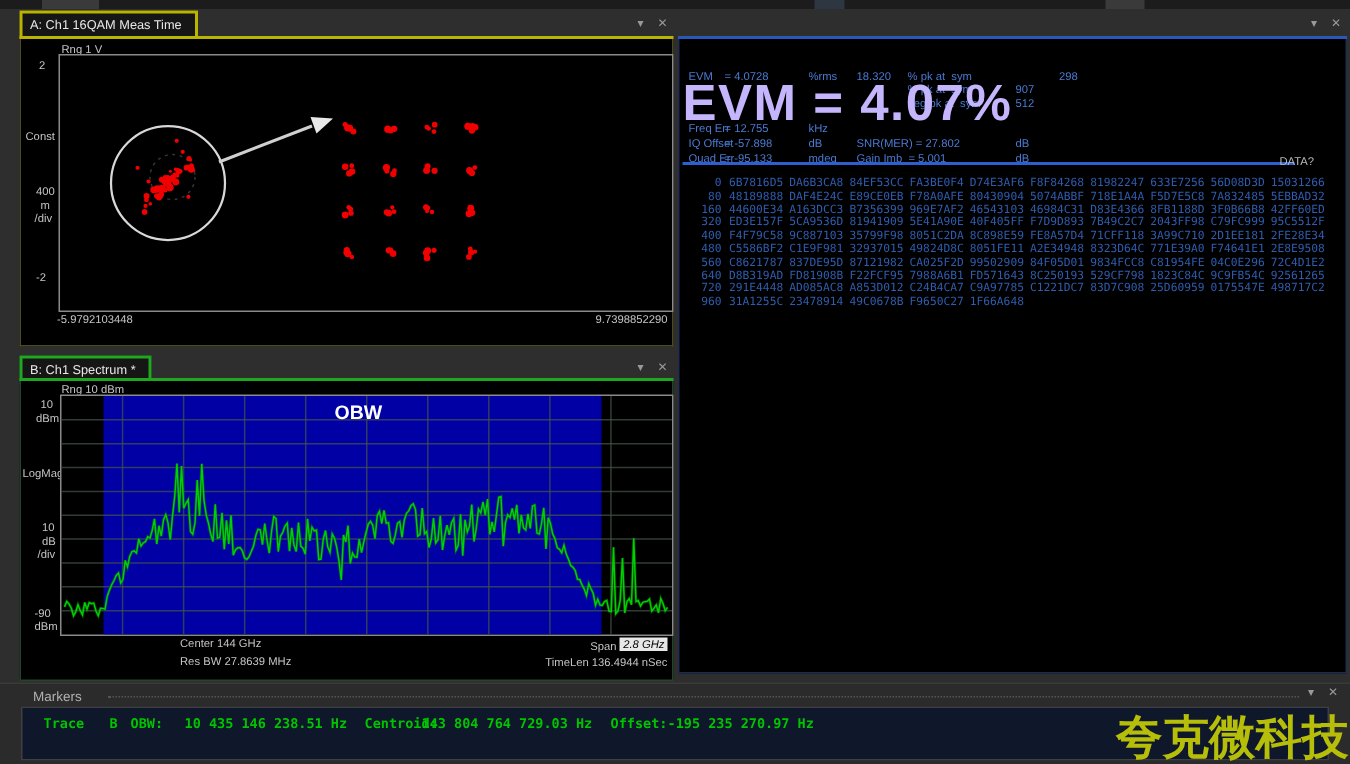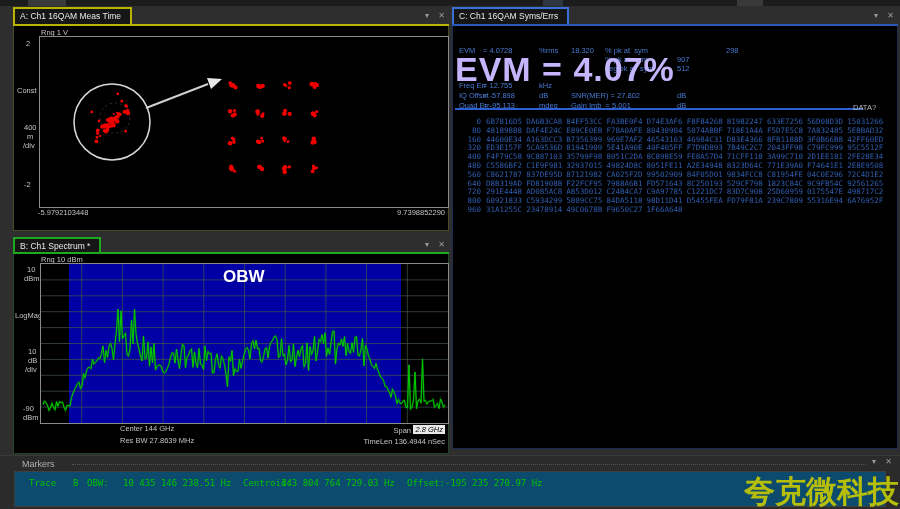--- a/index.html
+++ b/index.html
@@ -21,42 +21,42 @@
   
   #panelA{left:13px;top:7px;width:436px;height:223px;}
   #panelA .tab{border:2px solid #b8b400;}
   #panelA .accentline{top:17px;background:#b8b400;}
   #contentA{top:19px;width:434px;height:204px;border:1px solid #4a4a26;border-top:none;text-align:center;}
   
   #panelB{left:13px;top:237px;width:436px;height:218px;}
   #panelB .tab{border:2px solid #1fa81f;}
   #panelB .accentline{top:15px;background:#1fa81f;}
   #contentB{top:17px;width:434px;height:199px;border:1px solid #25452a;border-top:none;}
-  #obwLabel{position:absolute;font-size:17px;font-weight:bold;color:#fff;}
+  #obwLabel{position:absolute;font-size:13px;font-weight:bold;color:#fff;}
   #spanValue{background:#e8e8e8;color:#000;padding:0 2px;font-size:7.5px;}
   
   #panelC{left:452px;top:7px;width:446px;height:441px;}
   #panelC .tab{border:2px solid #3a6fd8;}
   #panelC .accentline{top:17px;background:#2858b8;}
   #contentC{top:19px;width:444px;height:422px;border:1px solid #1d2c50;border-top:none;}
   .er{position:absolute;font-size:7.5px;color:#4a7ad2;white-space:pre;}
   #evmBig{position:absolute;left:2px;top:24px;font-size:34px;font-weight:600;color:#c4b5fd;
           letter-spacing:1px;white-space:nowrap;}
   #cDivider{position:absolute;left:2px;top:82px;width:408px;height:2px;background:#2d5fd0;}
   #hexbody{position:absolute;left:2px;top:92px;width:440px;font-family:"DejaVu Sans Mono",monospace;
            font-size:7.5px;color:#2f5cae;}
   .hexrow{display:flex;line-height:8.8px;white-space:nowrap;}
   .hidx{display:inline-block;width:26px;text-align:right;margin-right:5px;}
   .hcell{margin-right:4px;}
   
   #markersBar{left:0;top:455px;width:900px;height:54px;background:#2b2b2b;border-top:1px solid #3a3a3a;}
   #markersTitle{position:absolute;left:22px;top:3px;font-size:9px;color:#b0b0b0;}
   #markersDash{position:absolute;left:72px;right:34px;top:8px;border-top:1px dotted #555;}
-  #markersBox{position:absolute;left:14px;top:15px;width:870px;height:34px;background:#0c4a6e;
-              border:1px solid #3f3f3f;}
+  #markersBox{position:absolute;left:14px;top:15px;width:870px;height:34px;background:#0f172a;
+              border:1px solid #3f3f3f;font-weight:bold;}
   .mk{position:absolute;top:6px;font-size:9px;color:#00c400;font-family:"DejaVu Sans Mono",monospace;
       white-space:pre;}
   
   #wm{position:absolute;left:744px;top:471px;font-size:31px;font-weight:700;color:#b6be0a;
       z-index:6;white-space:nowrap;font-family:"DejaVu Sans",sans-serif;}
 </style>
 </head>
 <body>
 
 <div class="abs" id="topstrip">
@@ -256,34 +256,33 @@
     </div>
     <div class="lbl" style="left:106px;top:170px;">Center 144 GHz</div>
     <div class="lbl" style="left:106px;top:182px;">Res BW 27.8639 MHz</div>
     <div class="lbl" style="right:37px;top:172px;">Span</div>
     <div class="lbl" style="right:3px;top:171px;font-style:italic;"><span id="spanValue">2.8 GHz</span></div>
     <div class="lbl" style="right:3px;top:183px;">TimeLen 136.4944 nSec</div>
   </div>
 </div>
 
 <div class="abs" id="panelC">
-  <div class="tab">C: Ch1 16QAM Syms/Errs</div>
   <div class="ctrls" style="right:4px;top:4px;">
     <span>▾</span>
     <span>✕</span>
   </div>
   <div class="accentline"></div>
   <div class="content" id="contentC">
 
     <span class="er" style="left:6px;top:20px;">EVM</span>
     <span class="er" style="left:30px;top:20px;">= 4.0728</span>
     <span class="er" style="left:86px;top:20px;">%rms</span>
     <span class="er" style="left:118px;top:20px;">18.320</span>
     <span class="er" style="left:152px;top:20px;">% pk at  sym</span>
-    <span class="er" style="left:232px;top:20px;padding-left:41px;">298</span>
+    <span class="er" style="left:212px;top:20px;padding-left:41px;">298</span>
     <span class="er" style="left:152px;top:29px;">% pk at  sym</span>
     <span class="er" style="left:224px;top:29px;">907</span>
     <span class="er" style="left:152px;top:38px;text-align:right;">deg pk at  sym</span>
     <span class="er" style="left:224px;top:38px;">512</span>
     <span class="er" style="left:6px;top:55px;">Freq Err</span>
     <span class="er" style="left:30px;top:55px;">= 12.755</span>
     <span class="er" style="left:86px;top:55px;">kHz</span>
     <span class="er" style="left:6px;top:65px;">IQ Offset</span>
     <span class="er" style="left:30px;top:65px;">= -57.898</span>
     <span class="er" style="left:86px;top:65px;">dB</span>
@@ -410,33 +409,20 @@
           <span class="hcell">A853D012</span>
           <span class="hcell">C24B4CA7</span>
           <span class="hcell">C9A97785</span>
           <span class="hcell">C1221DC7</span>
           <span class="hcell">83D7C908</span>
           <span class="hcell">25D60959</span>
           <span class="hcell">0175547E</span>
           <span class="hcell">498717C2</span>
         </div>
         <div class="hexrow">
-          <span class="hidx">800</span>
-          <span class="hcell">60921833</span>
-          <span class="hcell">C5934299</span>
-          <span class="hcell">5809CC75</span>
-          <span class="hcell">84DA5118</span>
-          <span class="hcell">98D11D41</span>
-          <span class="hcell">D5455FEA</span>
-          <span class="hcell">FD79F81A</span>
-          <span class="hcell">239C7809</span>
-          <span class="hcell">55316E94</span>
-          <span class="hcell">6A76952F</span>
-        </div>
-        <div class="hexrow">
           <span class="hidx">960</span>
           <span class="hcell">31A1255C</span>
           <span class="hcell">23478914</span>
           <span class="hcell">49C0678B</span>
           <span class="hcell">F9650C27</span>
           <span class="hcell">1F66A648</span>
         </div>
       </div>
   </div>
 </div>

